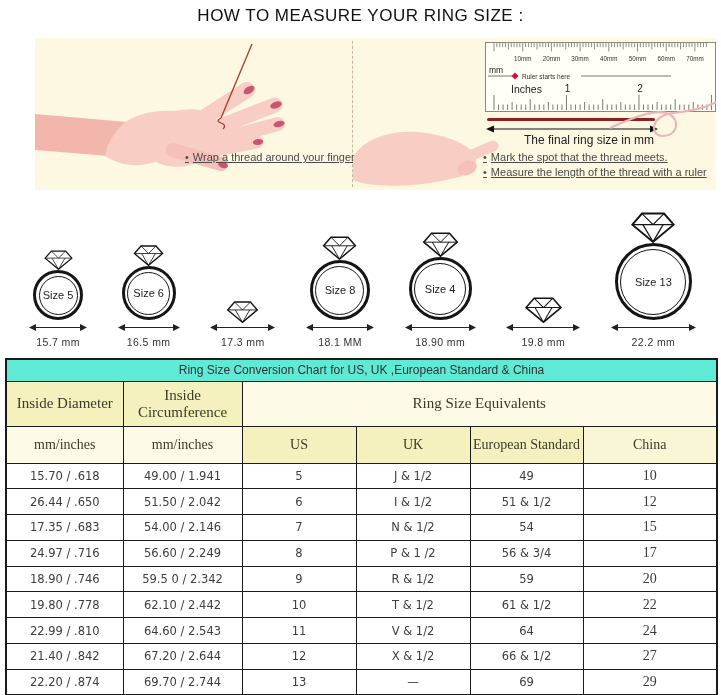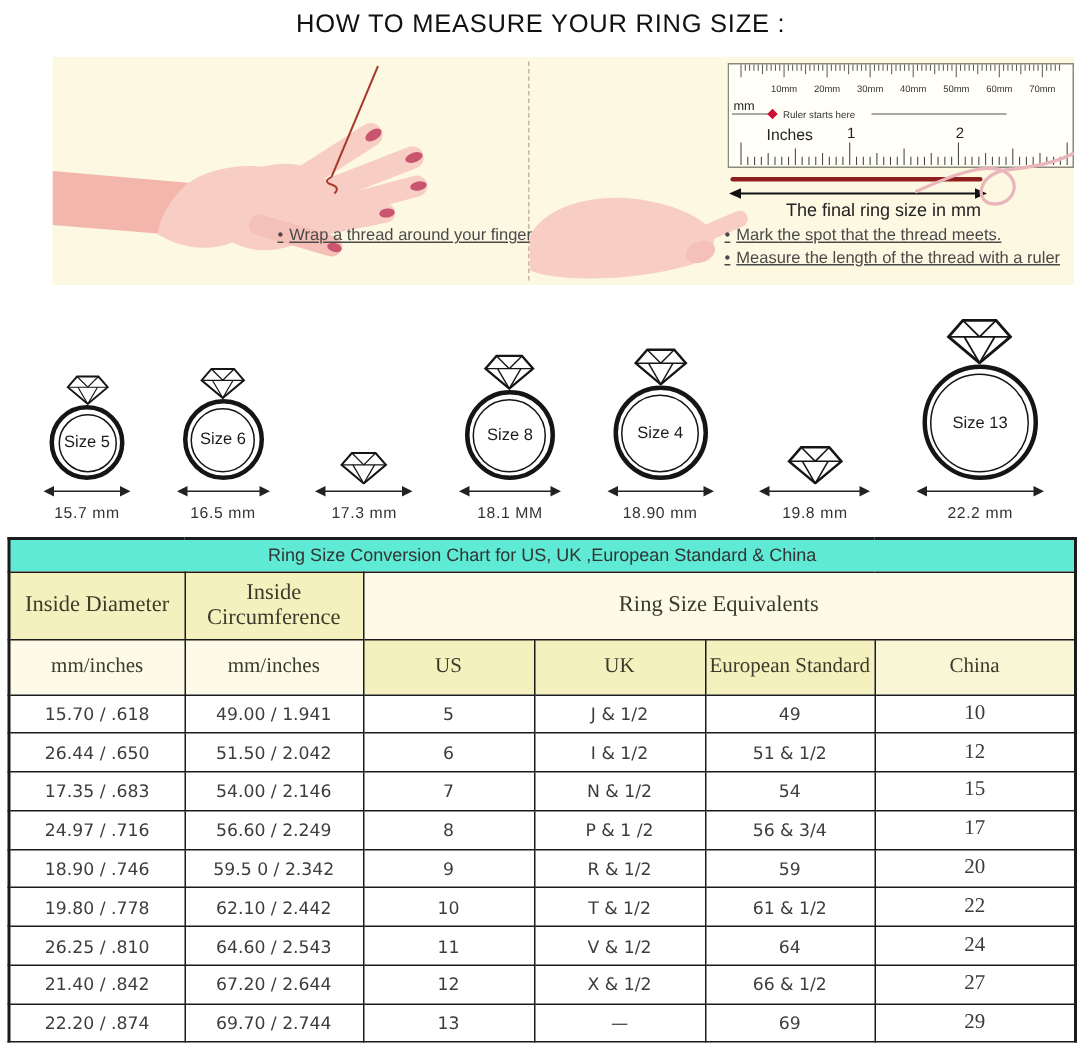--- a/index.html
+++ b/index.html
@@ -490,21 +490,21 @@
         </tr>
         <tr class="data-row">
           <td class="cell-sans">19.80 / .778</td>
           <td class="cell-sans">62.10 / 2.442</td>
           <td class="cell-sans">10</td>
           <td class="cell-sans">T &amp; 1/2</td>
           <td class="cell-sans">61 &amp; 1/2</td>
           <td class="cell-china">22</td>
         </tr>
         <tr class="data-row">
-          <td class="cell-sans">26.25 / .810</td>
+          <td class="cell-sans">22.99 / .810</td>
           <td class="cell-sans">64.60 / 2.543</td>
           <td class="cell-sans">11</td>
           <td class="cell-sans">V &amp; 1/2</td>
           <td class="cell-sans">64</td>
           <td class="cell-china">24</td>
         </tr>
         <tr class="data-row">
           <td class="cell-sans">21.40 / .842</td>
           <td class="cell-sans">67.20 / 2.644</td>
           <td class="cell-sans">12</td>

